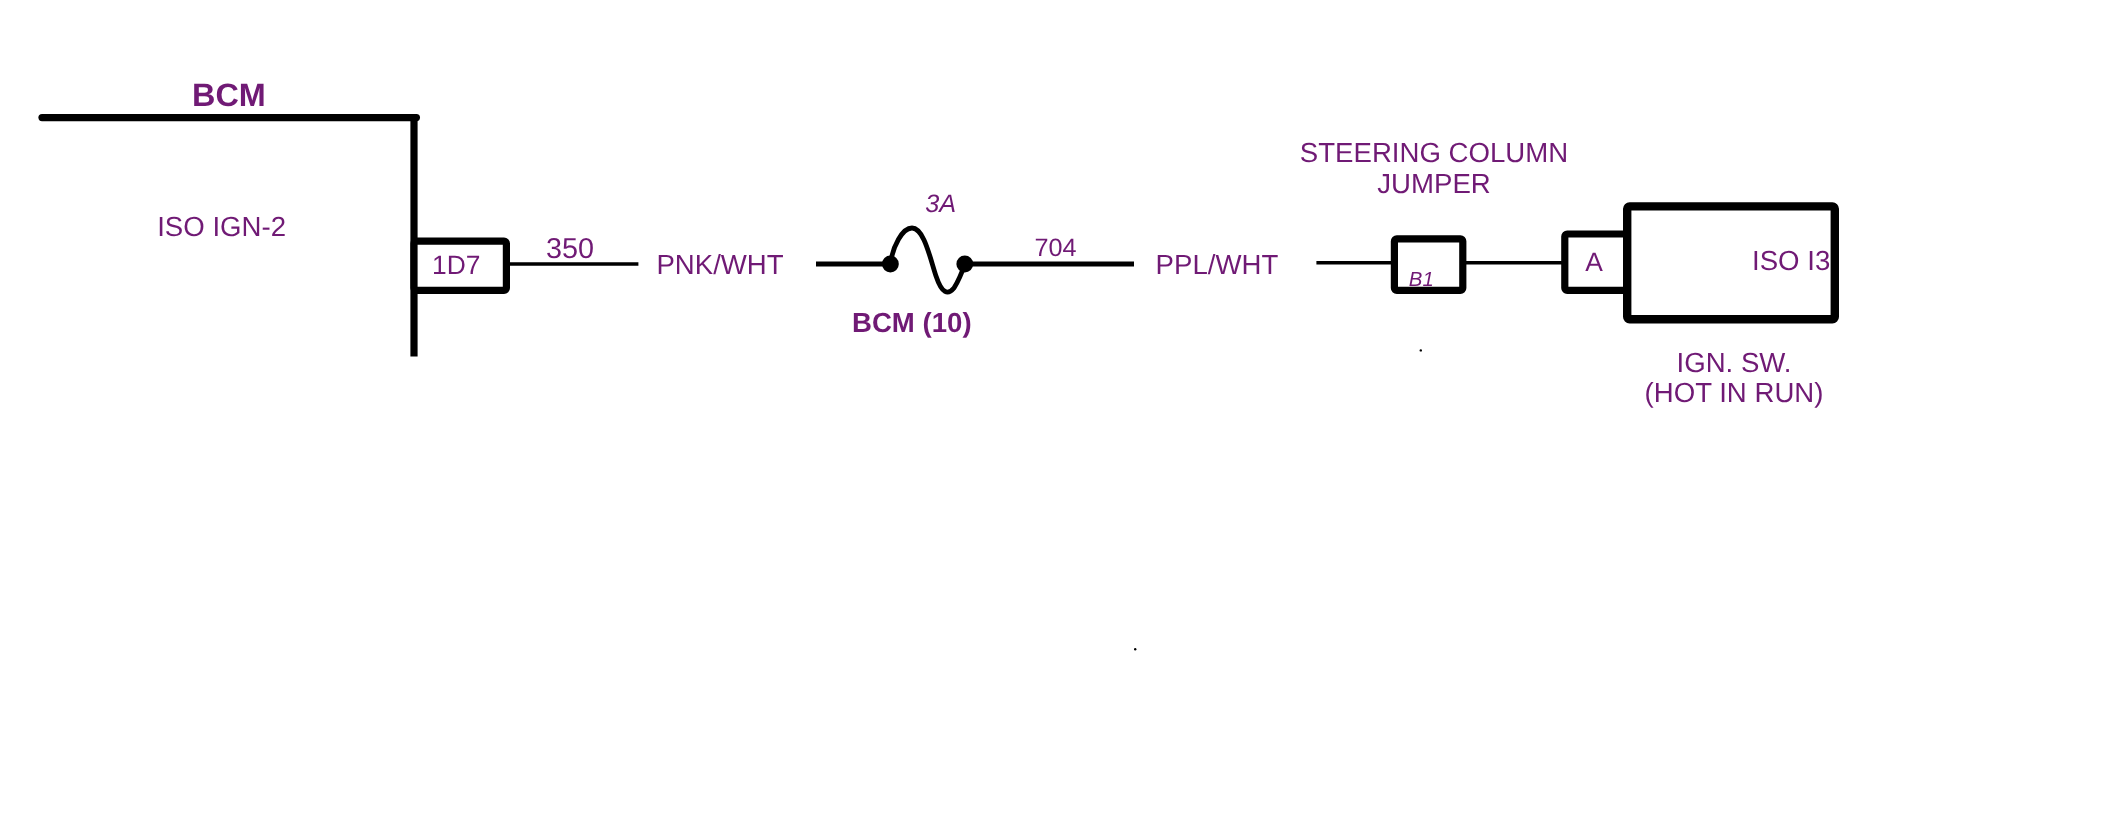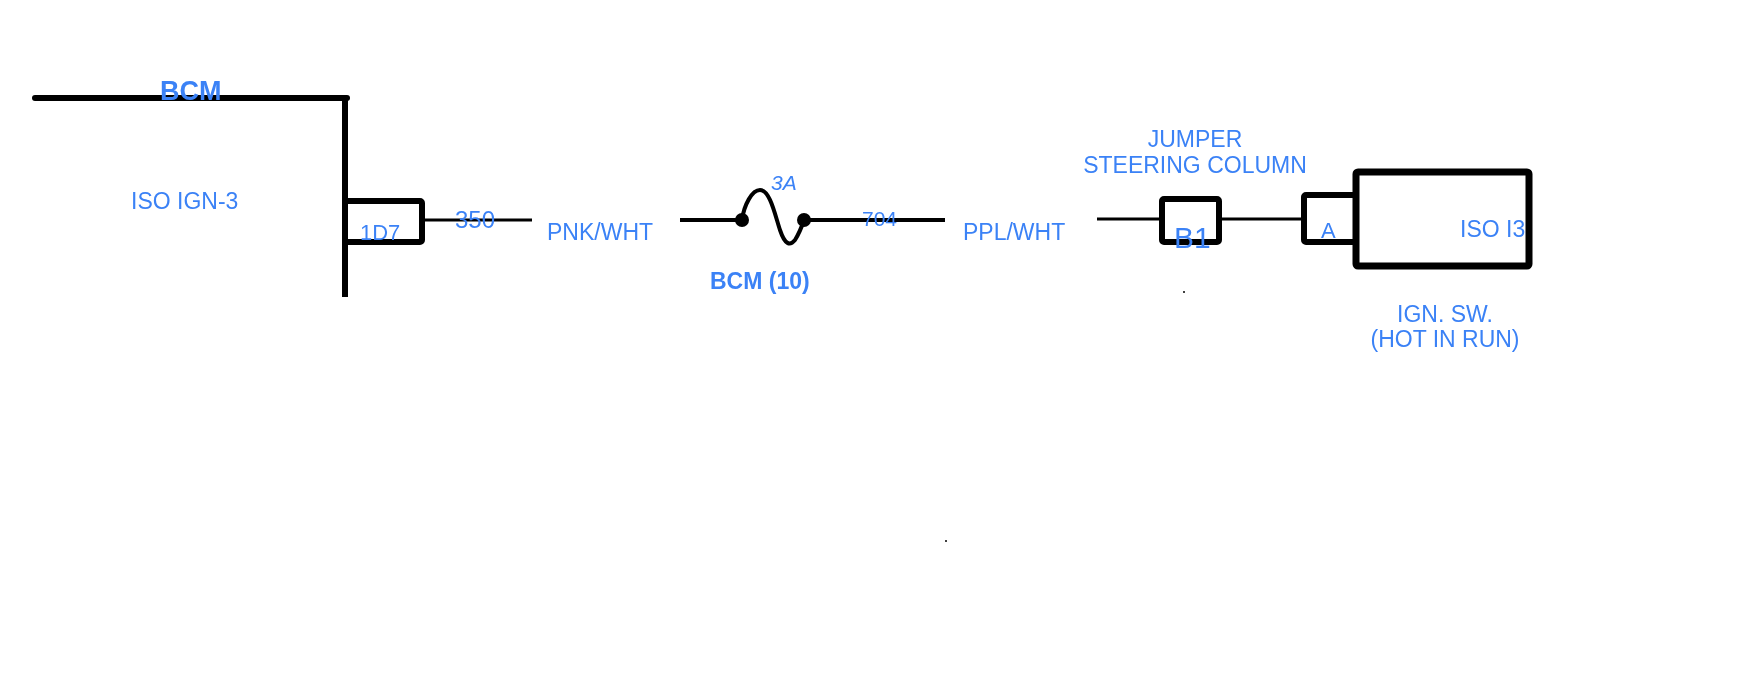--- a/index.html
+++ b/index.html
@@ -1,18 +1,18 @@
 <!DOCTYPE html>
 <html><head>
 <meta charset="utf-8">
 <style>
   html,body{margin:0;padding:0;background:#ffffff;}
   body{width:1760px;height:681px;position:relative;overflow:hidden;font-family:"Liberation Sans",sans-serif;color:#000;}
   svg{position:absolute;left:0;top:0;}
-  .lbl{position:absolute;font-family:"Liberation Sans",sans-serif;font-size:23px;color:#3b82f6;white-space:nowrap;line-height:1;margin-top:12px;}
+  .lbl{position:absolute;font-family:"Liberation Sans",sans-serif;font-size:23px;color:#701a75;white-space:nowrap;line-height:1;}
   .bold{font-weight:bold;font-size:27px;}
   .ctr{text-align:center;}
 </style>
 </head>
 <body>
 
 <svg width="1760" height="681" viewBox="0 0 1760 681">
 
   <g>
     <line x1="35" y1="98" x2="347" y2="98" stroke="#000" stroke-width="6" stroke-linecap="round"></line>
@@ -41,37 +41,37 @@
 
   <rect x="1304" y="195" width="52" height="47" fill="#fff" stroke="#000" stroke-width="6" rx="2"></rect>
 
   <rect x="1356" y="172" width="173" height="94" fill="#fff" stroke="#000" stroke-width="7" rx="2"></rect>
 
   <circle cx="1184" cy="292" r="1" fill="#000"></circle>
   <circle cx="946" cy="541" r="1" fill="#000"></circle>
 </svg>
 
 <div class="lbl bold" style="left:160px;top:66px;">BCM</div>
-<div class="lbl" style="left:131px;top:178px;">ISO IGN-3</div>
+<div class="lbl" style="left:131px;top:178px;">ISO IGN-2</div>
 <div class="lbl" style="left:360px;top:210px;font-size:22px;">1D7</div>
 
 <div class="lbl" style="left:455px;top:196px;font-size:24px;">350</div>
 <div class="lbl" style="left:547px;top:209px;">PNK/WHT</div>
 
 <div class="lbl" style="left:771px;top:160px;font-size:21px;font-style:italic;">3A</div>
 <div class="lbl" style="left:710px;top:258px;font-weight:bold;">BCM (10)</div>
 
 <div class="lbl" style="left:862px;top:196px;font-size:21px;">704</div>
 <div class="lbl" style="left:963px;top:209px;">PPL/WHT</div>
 
 <div class="lbl ctr" style="left:1060px;top:114px;width:270px;line-height:26px;">
+  <div>STEERING COLUMN</div>
   <div>JUMPER</div>
-  <div>STEERING COLUMN</div>
 </div>
-<div class="lbl" style="left:1174px;top:211px;font-size:30px;">B1</div>
+<div class="lbl" style="left:1174px;top:224px;font-size:17px;font-style:italic;">B1</div>
 
 <div class="lbl" style="left:1321px;top:208px;font-size:22px;">A</div>
 <div class="lbl" style="left:1460px;top:206px;">ISO I3</div>
 
 <div class="lbl ctr" style="left:1350px;top:290px;width:190px;line-height:25px;text-align:center;">
   <div>IGN. SW.</div>
   <div>(HOT IN RUN)</div>
 </div>
 
 </body></html>

